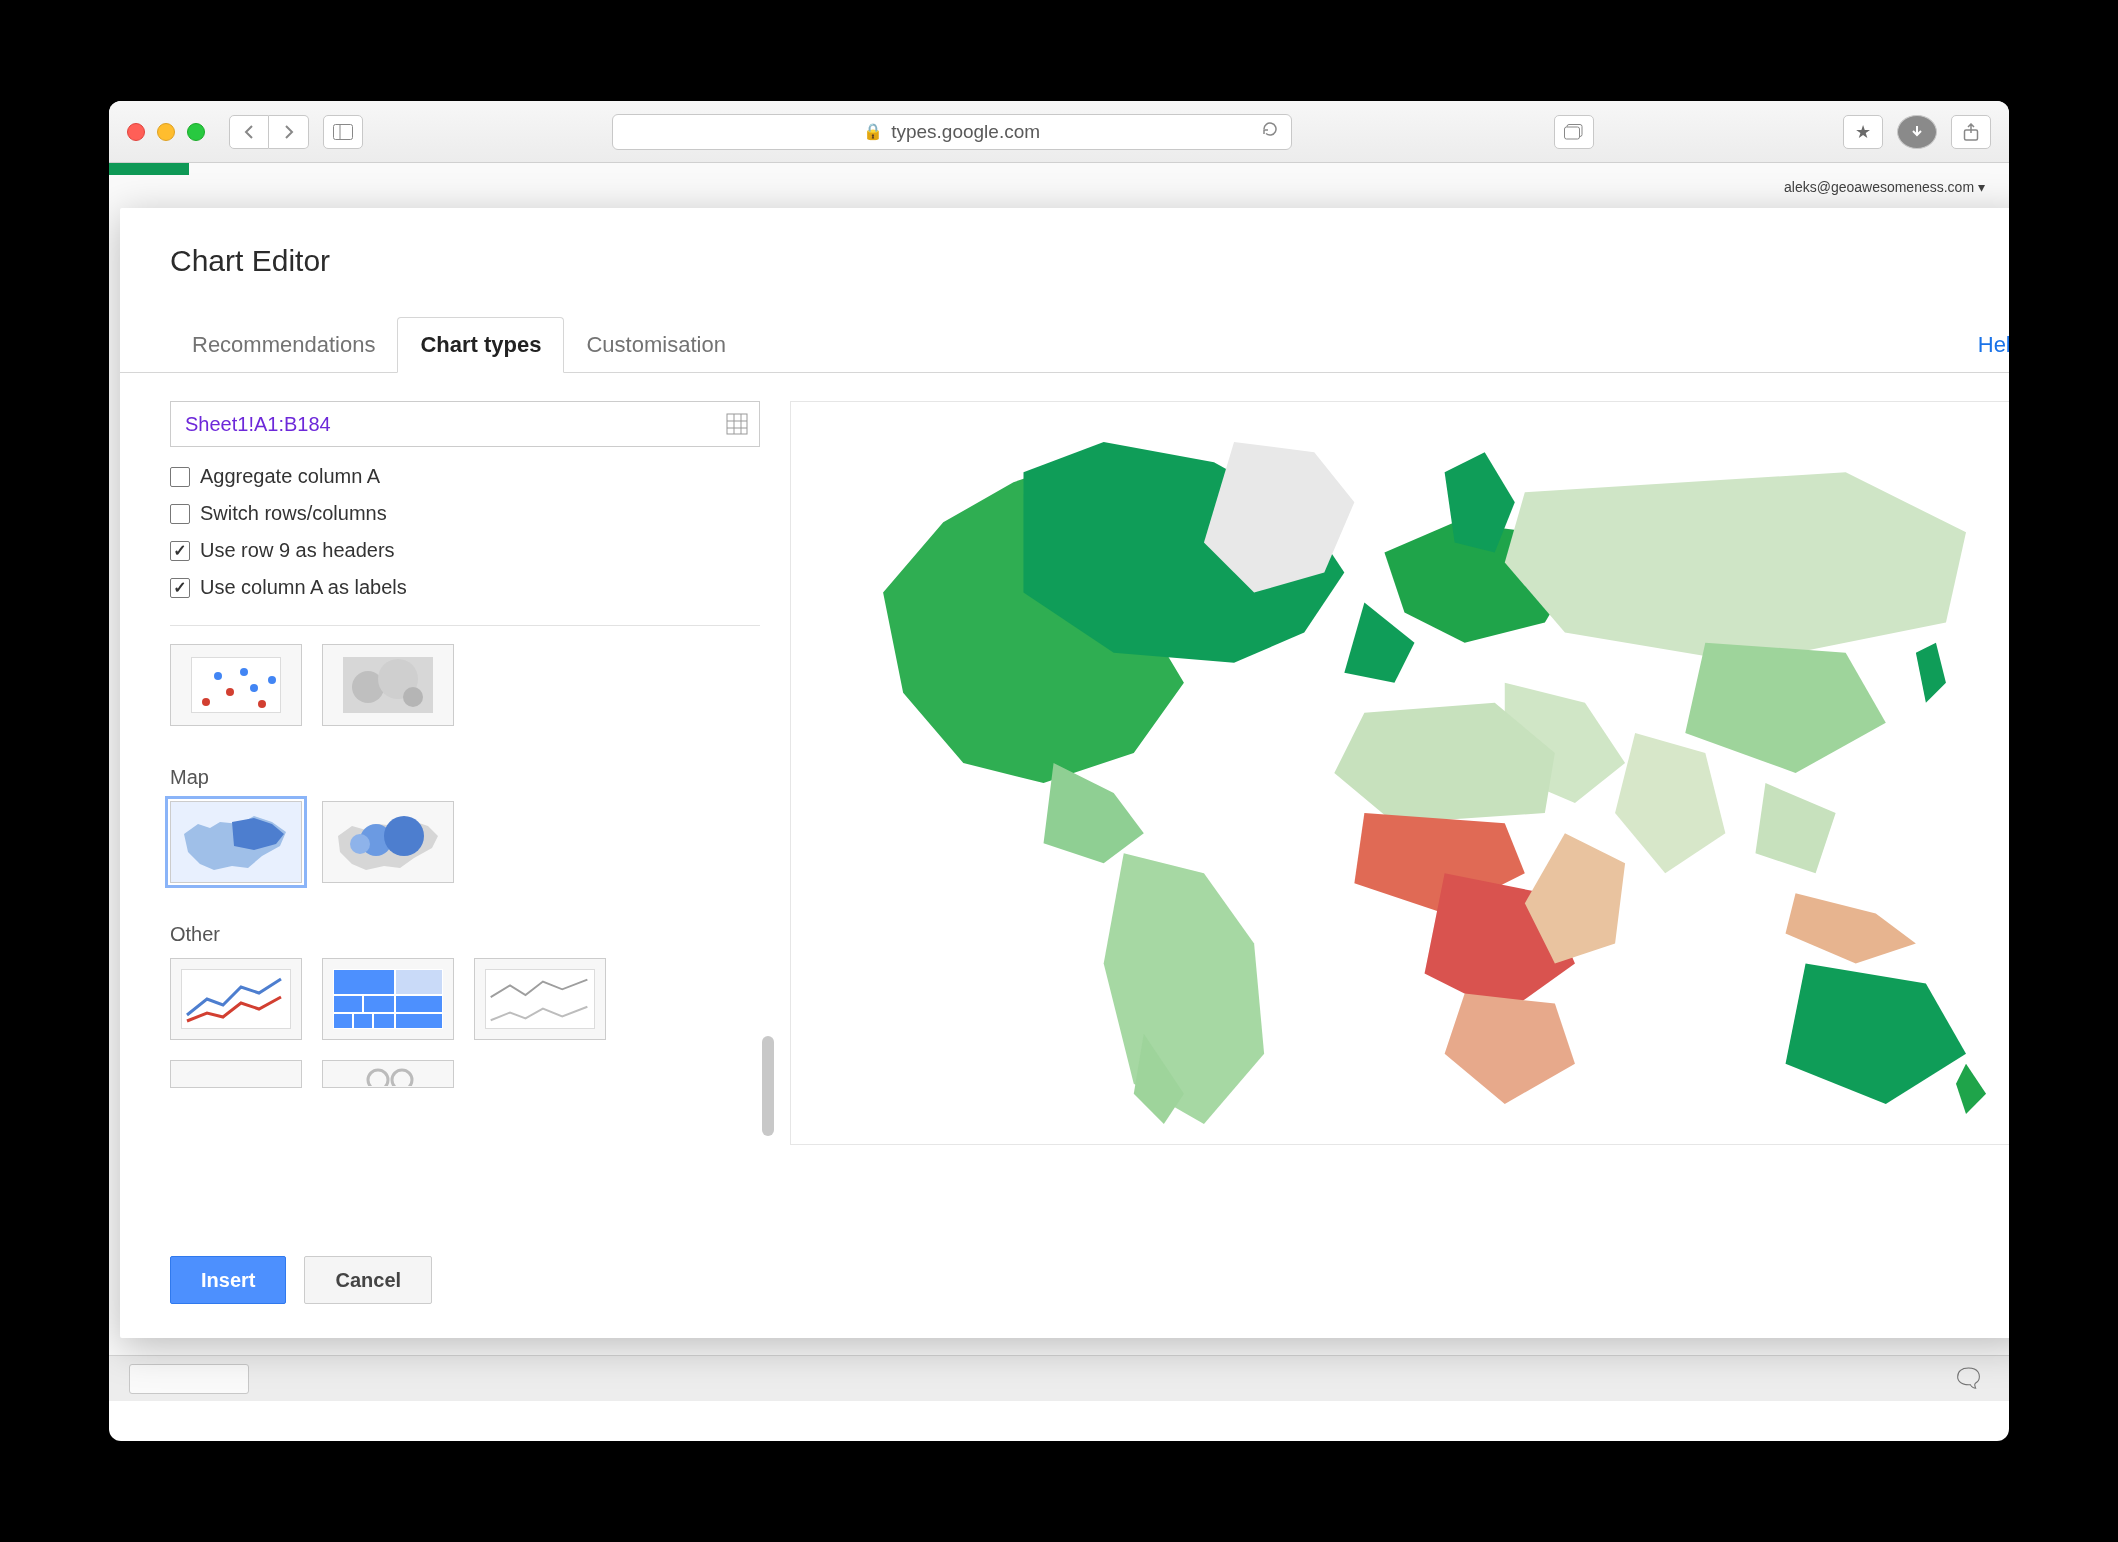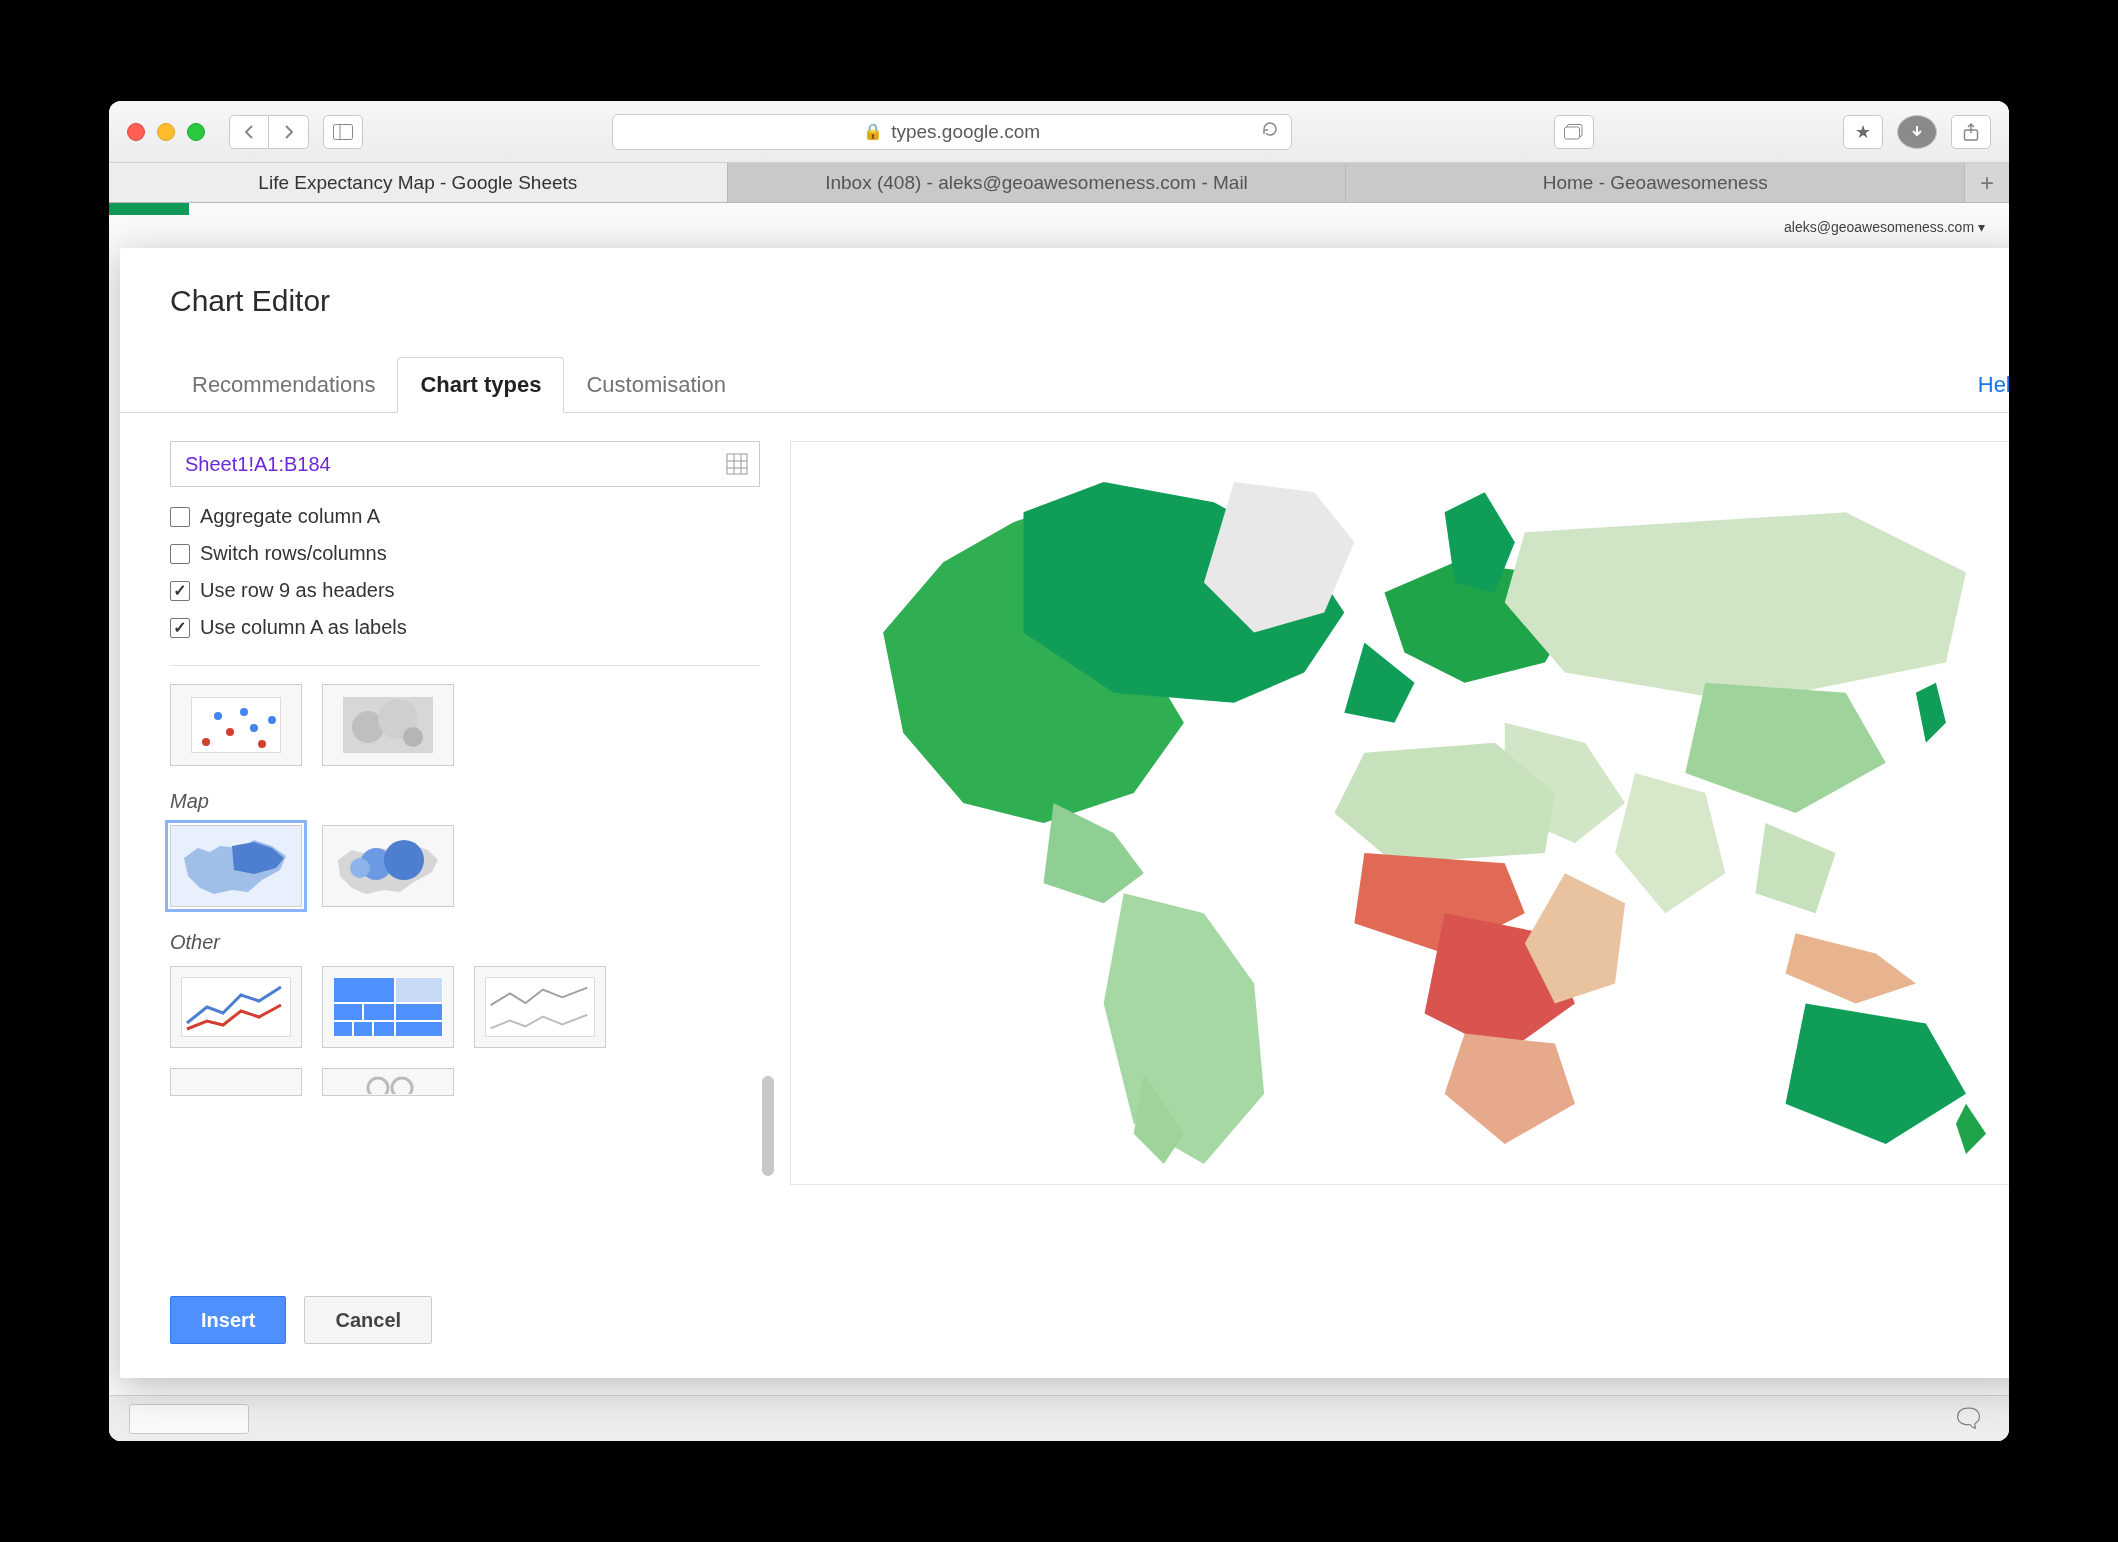--- a/index.html
+++ b/index.html
@@ -115,21 +115,21 @@
   .check-item{display:flex; align-items:center; gap:10px; font-size:20px; color:#333;}
   .cb{width:20px; height:20px; border:1.5px solid #777; border-radius:2px; display:flex; align-items:center; justify-content:center; background:#fff;}
   .cb.checked::after{content:"✓"; font-size:16px; color:#333; font-weight:bold;}
   .divider{height:1px; background:#e2e2e2; margin:26px 0 18px 0;}
   .thumb-grid{display:flex; gap:20px; flex-wrap:wrap;}
   .thumb{
     width:132px; height:82px; border:1px solid #ccc; background:#f7f7f7;
     display:flex; align-items:center; justify-content:center; position:relative;
   }
   .thumb.selected{outline:3px solid #8ab4f8; outline-offset:2px; background:#e8f0fe;}
-  .section-label{font-size:20px; color:#555; margin:24px 0 12px 0;font-style:italic;}
+  .section-label{font-size:20px; color:#555; margin:40px 0 12px 0;}
   .scroll-handle{position:absolute; right:-14px; top:635px; width:12px; height:100px; background:#c8c8c8; border-radius:6px;}
   .preview{
     flex:1; border:1px solid #e6e6e6; background:#fff;
     display:flex; align-items:center; justify-content:center;
     height:744px;
   }
   .dialog-footer{
     position:absolute; left:50px; bottom:34px; display:flex; gap:18px;
   }
   .btn{
@@ -207,34 +207,20 @@
       </div>
       <div class="tb-btn">
         <svg width="16" height="18" viewBox="0 0 16 18">
             <path d="M8 1v9M5 4l3-3 3 3" stroke="#888" stroke-width="1.5" fill="none"></path>
             <rect x="1.5" y="7" width="13" height="10" rx="1.5" fill="none" stroke="#888" stroke-width="1.5"></rect>
           </svg>
       </div>
     </div>
   </div>
 
-  <div class="tab-strip">
-    <div class="browser-tab active">
-        <span>Life Expectancy Map - Google Sheets</span>
-      </div>
-    <div class="browser-tab">
-        <span>Inbox (408) - aleks@geoawesomeness.com - Mail</span>
-      </div>
-    <div class="browser-tab">
-        <span>Home - Geoawesomeness</span>
-      </div>
-    <div class="new-tab">
-        <span>+</span>
-      </div>
-  </div>
 
   <div class="page-area">
     <div class="sheets-stub-bar"></div>
     <div class="sheets-email"><span>aleks@geoawesomeness.com</span> ▾</div>
 
     <div class="sheets-bottom">
       <div class="cell"></div>
       <span class="bubble">🗨</span>
     </div>
 

